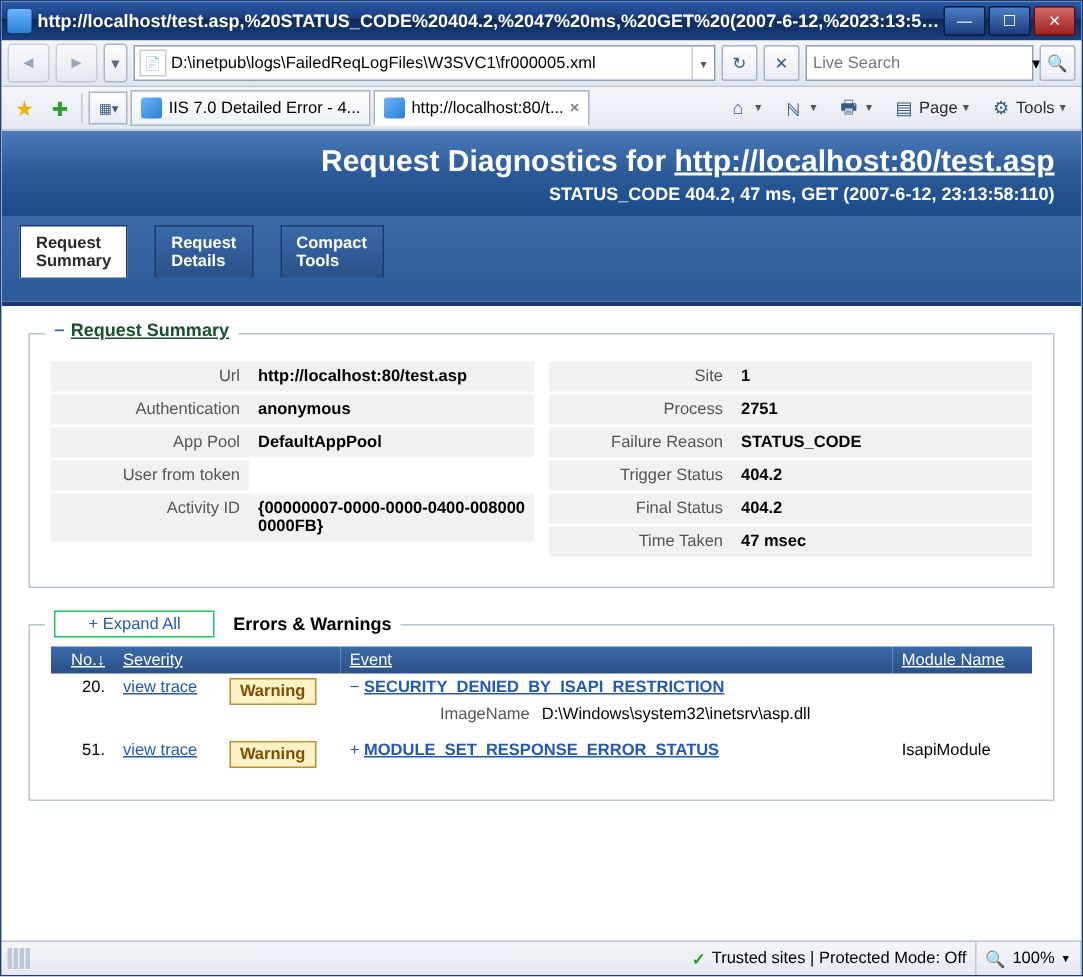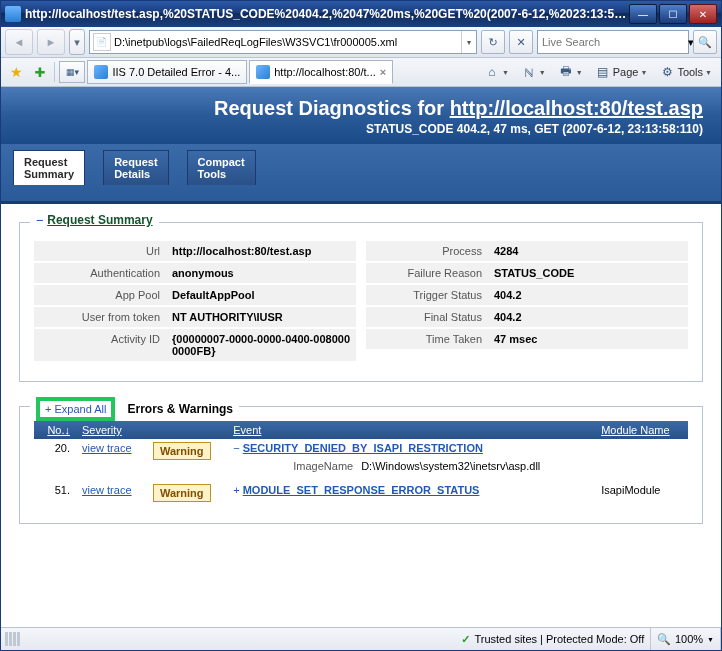--- a/index.html
+++ b/index.html
@@ -49,21 +49,21 @@
 .fieldset .legend{position:absolute;top:-10px;left:10px;background:#fff;padding:0 6px;font-size:12px}
 .fieldset .legend a{color:#14532d;text-decoration:underline;font-weight:bold}
 .fieldset .legend .pm{color:#2258b8;font-family:monospace;font-size:12px;margin-right:4px}
 .kvgrid{display:flex;gap:10px;margin-top:4px}
 .kvcol{flex:1}
 .kvrow{display:flex;margin-bottom:2px;font-size:11px}
 .kvrow .k{width:120px;text-align:right;padding:4px 6px;color:#555;background:#f1f1f1}
 .kvrow .v{flex:1;padding:4px 6px;background:#f1f1f1;font-weight:bold;font-family:Verdana,sans-serif;word-break:break-all}
 .kvcol2 .kvrow .k{width:110px}
 .ew-legend{display:flex;align-items:center;gap:12px;position:absolute;top:-10px;left:10px;background:#fff;padding:0 6px}
-.ew-legend .expand{border:4px solid #22c55e;padding:2px 5px;color:#2258b8;font-size:11px}
+.ew-legend .expand{border:1px solid #22c55e;padding:2px 22px;color:#2258b8;font-size:11px}
 .ew-legend .title{font-weight:bold;font-size:12px}
 .etable{width:100%;border-collapse:collapse;margin-top:0;font-size:11px}
 .etable th{background:linear-gradient(to bottom,#3a6aa8,#2a5088);color:#fff;text-align:left;padding:3px 6px;font-weight:normal}
 .etable th a{color:#fff;text-decoration:underline}
 .etable td{padding:3px 6px;vertical-align:top}
 .etable .num{text-align:right;width:30px}
 .etable .view a{color:#2258b8;text-decoration:underline}
 .warn{background:#fdf2c8;border:1px solid #c09020;color:#805000;font-weight:bold;padding:2px 6px;display:inline-block}
 .evlink{color:#2258b8;text-decoration:underline;font-weight:bold;font-family:Verdana,sans-serif}
 .evdetail{margin:6px 0 6px 20px;font-family:Verdana,sans-serif;font-size:11px}
@@ -184,31 +184,34 @@
             <div class="kvrow">
                 <div class="k">Authentication</div>
                 <div class="v">anonymous</div>
               </div>
             <div class="kvrow">
                 <div class="k">App Pool</div>
                 <div class="v">DefaultAppPool</div>
               </div>
             <div class="kvrow">
                 <div class="k">User from token</div>
-                <div class="v">NT AUTHORITY\IUSR</div>
               </div>
             <div class="kvrow">
                 <div class="k">Activity ID</div>
                 <div class="v">{00000007-0000-0000-0400-0080000000FB}</div>
               </div>
           </div>
           <div class="kvcol kvcol2">
             <div class="kvrow">
+                <div class="k">Site</div>
+                <div class="v">1</div>
+              </div>
+            <div class="kvrow">
                 <div class="k">Process</div>
-                <div class="v">4284</div>
+                <div class="v">2751</div>
               </div>
             <div class="kvrow">
                 <div class="k">Failure Reason</div>
                 <div class="v">STATUS_CODE</div>
               </div>
             <div class="kvrow">
                 <div class="k">Trigger Status</div>
                 <div class="v">404.2</div>
               </div>
             <div class="kvrow">

